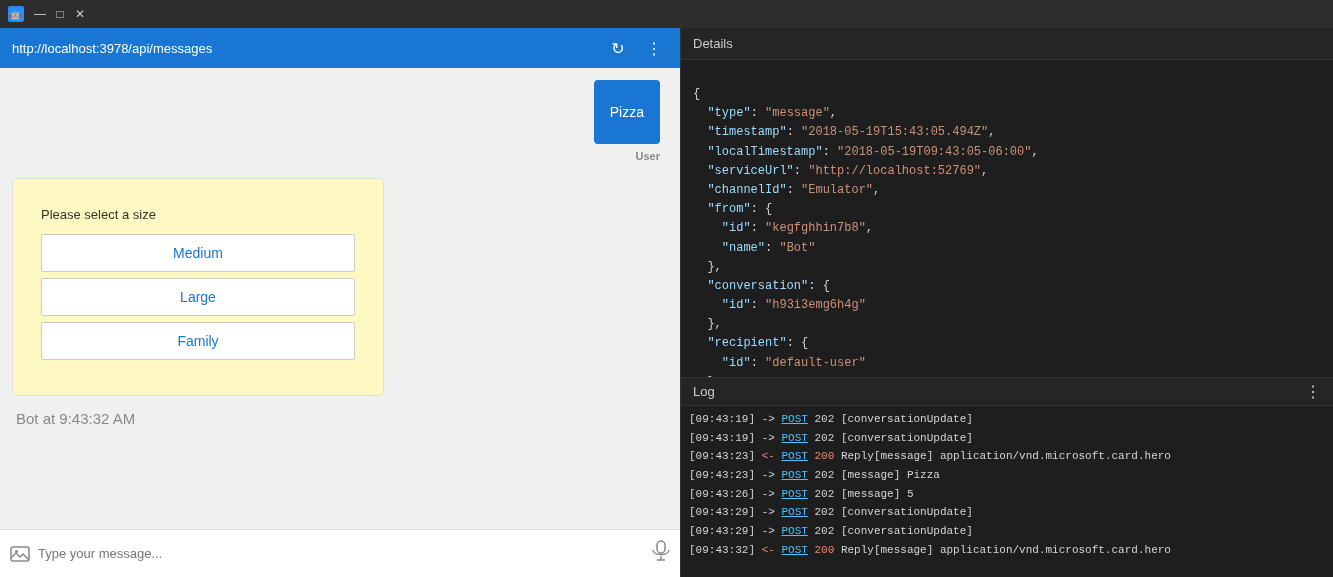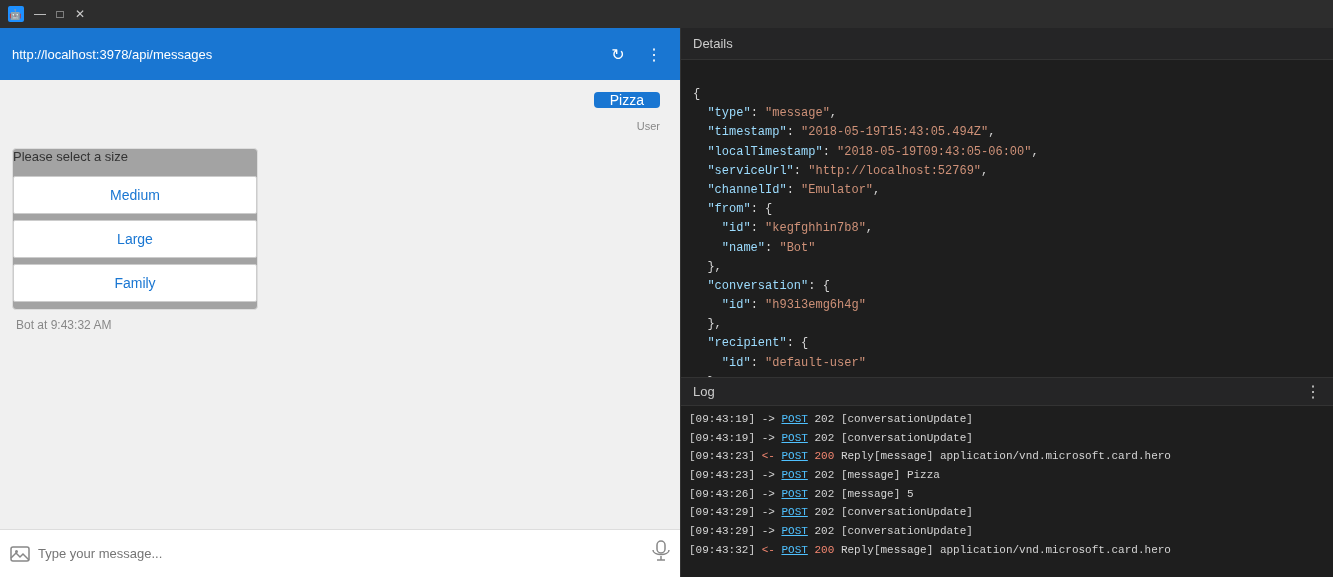--- a/index.html
+++ b/index.html
@@ -61,21 +61,21 @@
       width: 680px;
       display: flex;
       flex-direction: column;
       background: #f0f0f0;
       flex-shrink: 0;
     }
 
     
     .address-bar {
       background: #1976d2;
-      height: 52px;
+      height: 40px;
       display: flex;
       align-items: center;
       padding: 0 12px;
       gap: 8px;
     }
     .address-url {
       flex: 1;
       color: white;
       font-size: 13px;
     }
@@ -104,37 +104,38 @@
     
     .message-row-right {
       display: flex;
       flex-direction: column;
       align-items: flex-end;
       padding-right: 8px;
     }
     .bubble-right {
       background: #1976d2;
       color: white;
-      padding: 0 16px;
+      padding: 24px 16px;
       border-radius: 4px;
       font-size: 14px;
     }
     .message-label {
       font-size: 11px;
       color: #888;
-      margin-top: 12px;
+      margin-top: 6px;
+      font-weight: bold;
     }
 
     
     .bot-card {
-      background: #a3a3a3;
+      background: #fef9c3;
       border: 1px solid #ddd;
       border-radius: 4px;
-      padding: 0;
-      width: 246px;
+      padding: 28px;
+      width: 372px;
       margin-top: 8px;
     }
     .bot-card-title {
       font-size: 13px;
       color: #333;
       margin-bottom: 12px;
     }
     .size-btn {
       display: block;
       width: 100%;
@@ -144,22 +145,23 @@
       font-size: 14px;
       padding: 10px;
       margin-bottom: 6px;
       cursor: pointer;
       text-align: center;
       border-radius: 2px;
     }
     .size-btn:last-child { margin-bottom: 7px; }
 
     .bot-timestamp {
-      font-size: 12px;
+      font-size: 15px;
       color: #888;
+      margin-top: 6px;
       padding: 0 4px;
     }
 
     
     .chat-input-bar {
       display: flex;
       align-items: center;
       background: white;
       border-top: 1px solid #ddd;
       height: 48px;

